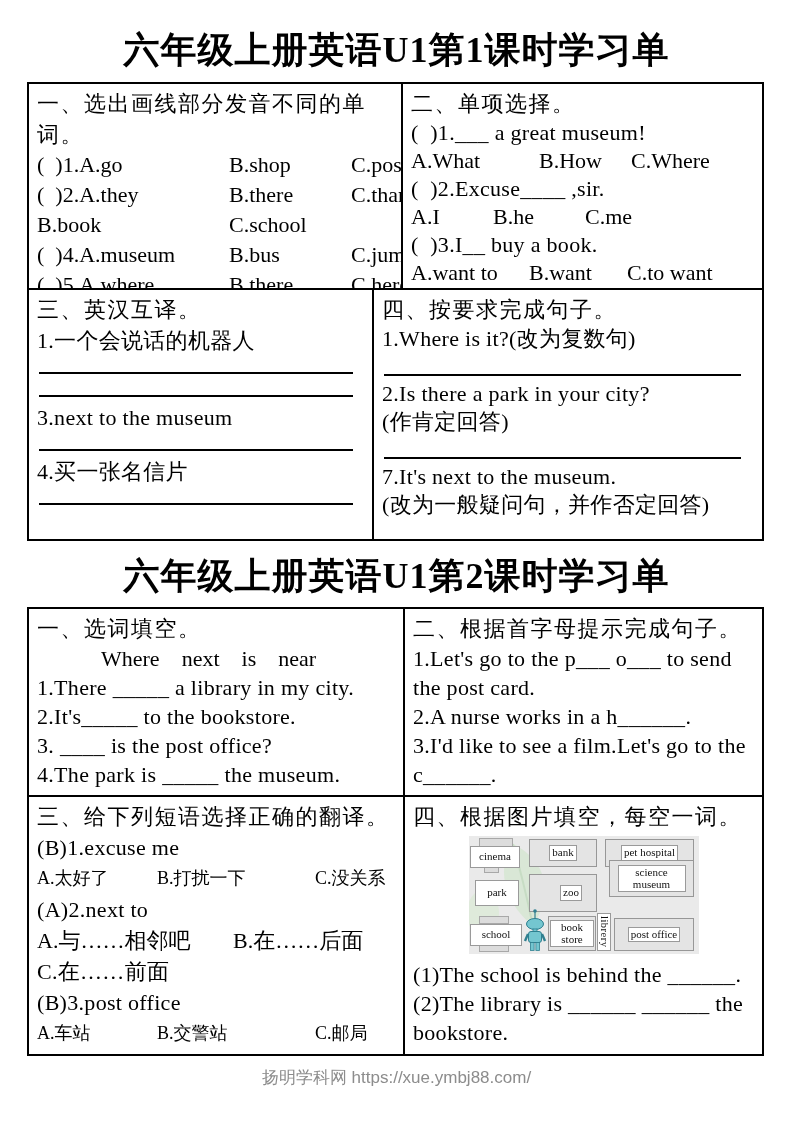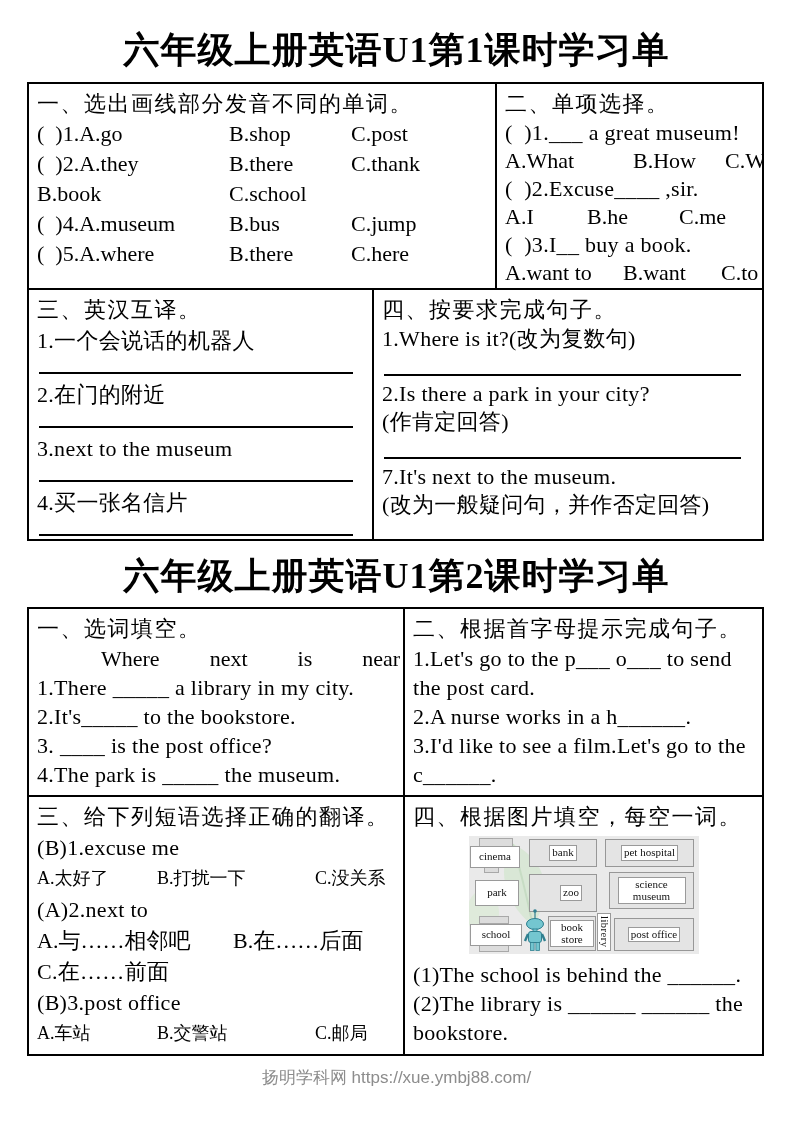--- a/index.html
+++ b/index.html
@@ -15,37 +15,37 @@
   .t2-title{top:552px;}
   .wtable{position:absolute;left:27px;width:737px;border:2px solid #000;box-sizing:border-box;}
   .t1{top:82px;height:459px;}
   .t2{top:607px;height:449px;}
   .trow{display:flex;box-sizing:border-box;}
   .trow + .trow{border-top:2px solid #000;}
   .tcell{box-sizing:border-box;padding:4px 8px 0 8px;overflow:hidden;}
   .tcell.leftc{border-right:2px solid #000;}
   .r1a{height:204px;} .r1b{height:251px;}
   .r2a{height:186px;} .r2b{height:259px;}
-  .w413{width:468px;} .w345{width:345px;} .w376{width:376px;}
+  .w413{width:374px;} .w345{width:345px;} .w376{width:376px;}
   .grow{flex:1;}
   .sec-header{font-size:22px;line-height:31px;letter-spacing:1.5px;white-space:pre-wrap;}
   .line{font-size:22px;line-height:28px;white-space:pre-wrap;letter-spacing:0.3px;}
   .phon{display:grid;grid-template-columns:192px 122px 1fr;font-size:22px;line-height:30px;white-space:pre;}
   .optA{display:grid;grid-template-columns:128px 92px 1fr;font-size:22px;line-height:28px;white-space:pre;}
   .optB{display:grid;grid-template-columns:82px 92px 1fr;font-size:22px;line-height:28px;white-space:pre;}
   .optC{display:grid;grid-template-columns:118px 98px 1fr;font-size:22px;line-height:28px;white-space:pre;}
   .optD{display:grid;grid-template-columns:120px 158px 1fr;font-size:18px;line-height:31px;white-space:pre;}
   .optE{display:grid;grid-template-columns:196px 1fr;font-size:22px;line-height:31px;white-space:pre;}
   .xl{line-height:31px;}
   .l31{font-size:22px;line-height:31px;white-space:pre-wrap;letter-spacing:0.3px;}
   .l29{font-size:22px;line-height:29px;white-space:pre-wrap;letter-spacing:0.3px;}
   .blank3{height:16px;border-bottom:2px solid #000;width:96%;margin:0 0 5px 2px;}
   .blank4{height:21px;border-bottom:2px solid #000;width:96%;margin:0 0 4px 2px;}
   .note-r{text-align:left;padding-right:6px;}
-  .wb{display:flex;gap:50px;padding-left:64px;font-size:22px;line-height:29px;}
+  .wb{display:flex;gap:22px;padding-left:64px;font-size:22px;line-height:29px;}
   .footer{
     position:absolute;top:1066px;left:0;right:0;text-align:center;
     font-family:"Liberation Sans","DejaVu Sans",sans-serif;font-size:17px;color:#8c8c8c;
   }
   
   .map{position:relative;width:230px;height:118px;background:#eaeaea;margin:4px 0 6px 56px;overflow:hidden;}
   .leaf{position:absolute;left:18px;top:6px;}
   .leaf2{position:absolute;left:-6px;top:52px;}
   .bld{position:absolute;background:#e4e4e4;border:1px solid #979797;display:flex;align-items:center;justify-content:center;box-sizing:border-box;}
   .lbl{position:absolute;background:#fff;border:1px solid #9a9a9a;font-size:11px;line-height:1.05;padding:10px 2px;color:#111;display:flex;align-items:center;justify-content:center;text-align:center;box-sizing:border-box;font-family:"Liberation Serif","DejaVu Serif",serif;}
@@ -96,21 +96,20 @@
           <span>A.want to</span><span>B.want</span><span>C.to want</span>
         </div>
       </div>
     </div>
 
     <div class="trow">
       <div class="tcell leftc w345 r1b">
         <div class="sec-header">三、英汉互译。</div>
         <div class="line xl">1.一个会说话的机器人</div>
         <div class="blank3"></div>
-        <div class="line xl">2.在门的附近</div>
         <div class="blank3"></div>
         <div class="line xl">3.next to the museum</div>
         <div class="blank3"></div>
         <div class="line xl">4.买一张名信片</div>
         <div class="blank3"></div>
       </div>
       <div class="tcell grow r1b">
         <div class="sec-header">四、按要求完成句子。</div>
         <div class="line">1.Where is it?(改为复数句)</div>
         <div class="blank4"></div>
@@ -186,21 +185,21 @@
 
           <div class="bld" style="left:60px;top:3px;width:68px;height:28px;">
             <span class="lbl-in">bank</span>
           </div>
           <div class="bld" style="left:136px;top:3px;width:89px;height:28px;">
             <span class="lbl-in">pet hospital</span>
           </div>
           <div class="bld" style="left:60px;top:38px;width:68px;height:38px;padding-left:16px;">
             <span class="lbl-in">zoo</span>
           </div>
-          <div class="bld" style="left:140px;top:36px;width:85px;height:37px;">
+          <div class="bld" style="left:140px;top:24px;width:85px;height:37px;">
             <span class="lbl-in" style="width:62px;">science museum</span>
           </div>
           <div class="bld" style="left:79px;top:80px;width:48px;height:35px;">
             <span class="lbl-in" style="width:38px;">book store</span>
           </div>
           <div class="bld" style="left:145px;top:82px;width:80px;height:33px;">
             <span class="lbl-in">post office</span>
           </div>
 
           <div class="lbl" style="left:1px;top:10px;width:50px;height:18px;">cinema</div>

